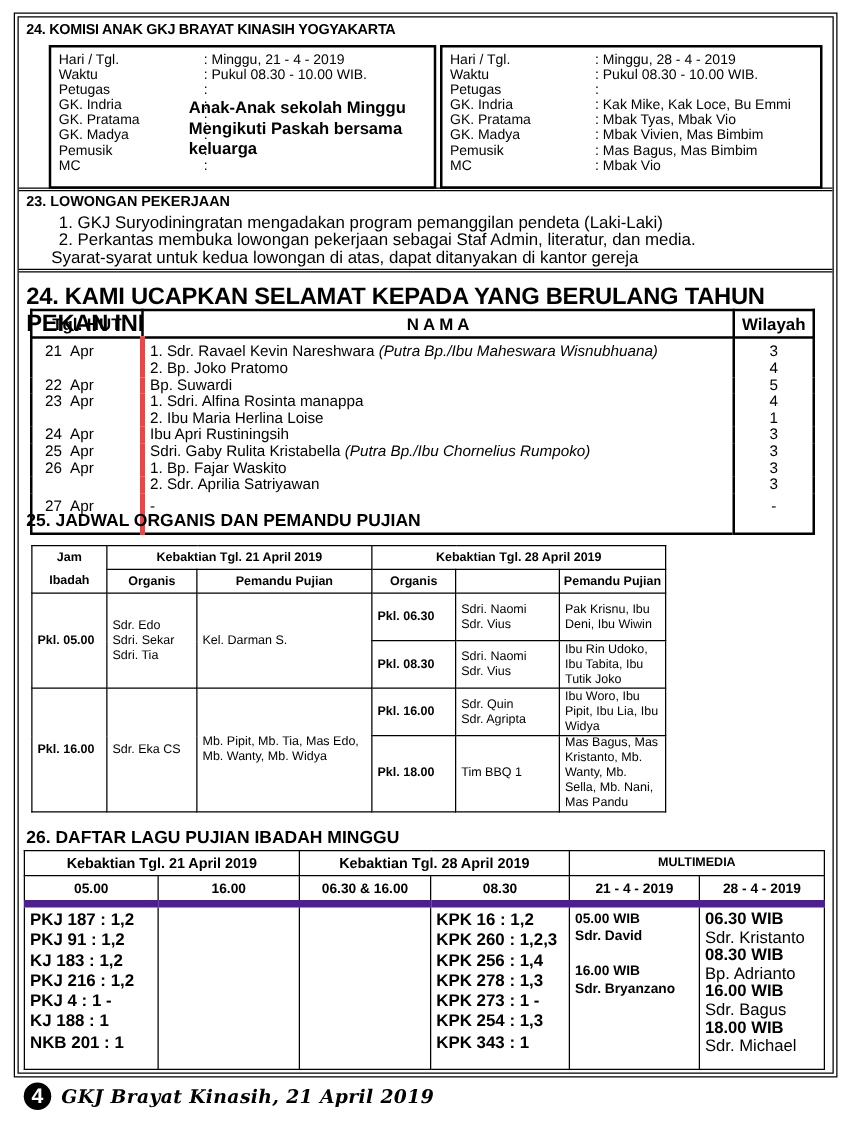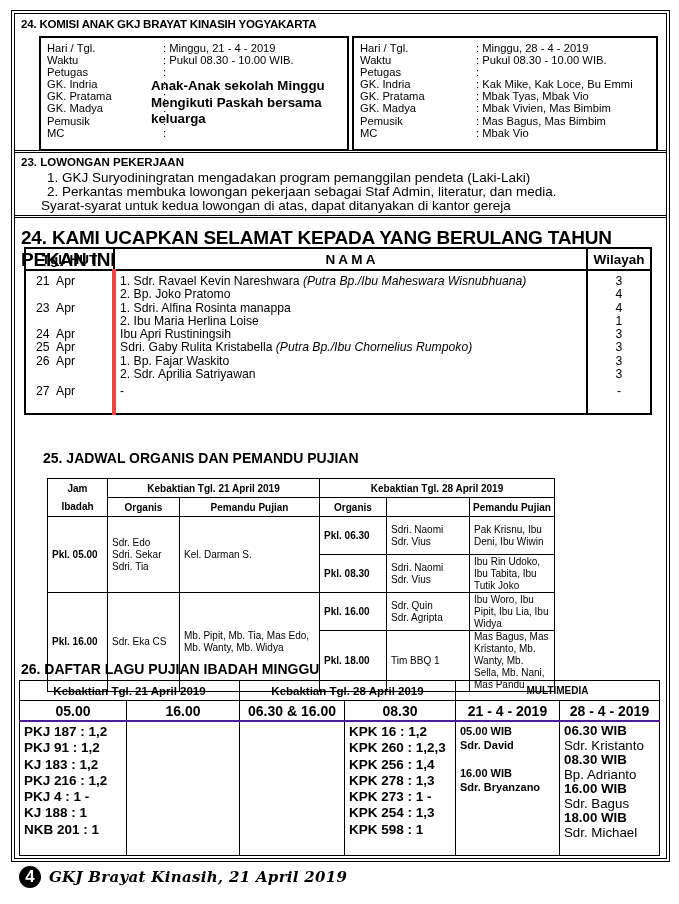--- a/index.html
+++ b/index.html
@@ -29,34 +29,34 @@
   .hut td{vertical-align:top;padding:0;line-height:13.3px;}
   .hut td.d{border-right:4px solid #ef4444;padding-left:10px;width:76px;}
   .hut td.n{border-right:2px solid #000;padding-left:4px;}
   .hut td.w{text-align:center;width:62px;}
   .hut tbody tr:first-child td{padding-top:4px;}
   .hut tbody tr:last-child td{padding-bottom:14px;}
   .hut .sp td{padding-top:4px;}
   .hut i{font-style:italic;}
   .d span.m{display:inline-block;width:20px;}
   
-  #s4{top:436px;margin-left:22px;}
+  #s4{top:394px;}
   #s4 .title{position:absolute;left:6px;top:0px;font-size:14px;font-weight:bold;}
   .org{position:absolute;left:10px;top:28px;width:508px;height:188px;border-collapse:collapse;font-size:10px;}
   .org td,.org th{border:1px solid #000;}
   .org th{font-weight:bold;font-size:10px;text-align:center;height:18px;padding:0;}
   .org td{padding:0 4px;line-height:12px;}
   .org td.t{font-weight:bold;}
   
   #s5{top:647px;}
   #s5 .title{position:absolute;left:6px;top:0px;font-size:14px;font-weight:bold;}
   .lagu{position:absolute;left:4px;top:19px;width:641px;height:176px;border-collapse:collapse;font-size:12px;}
   .lagu td,.lagu th{border:1px solid #000;}
   .lagu th{font-weight:bold;font-size:11.5px;text-align:center;height:19px;padding:0;}
-  .lagu thead tr:last-child th{border-bottom:2px solid #4c1d95;font-size:14px;}
+  .lagu thead tr:last-child th{border-bottom:6px solid #4c1d95;font-size:11px;}
   .lagu td{vertical-align:top;padding:2px 4px;font-size:13.5px;line-height:16.3px;}
   .lagu td.b{font-weight:bold;}
   .lagu .mm{font-size:11px;line-height:14px;font-weight:bold;}
   .lagu .mm2{font-size:13.3px;line-height:14.5px;}
   .lagu .mm2 .b{font-weight:bold;}
   
   .footer{position:absolute;left:19px;top:866px;display:flex;align-items:center;}
   .pnum{width:22px;height:22px;border-radius:50%;background:#000;color:#fff;font-weight:bold;font-size:17px;display:flex;align-items:center;justify-content:center;}
   .ftxt{margin-left:8px;font-family:"DejaVu Serif",serif;font-style:italic;font-weight:bold;font-size:15px;letter-spacing:0.3px;}
 </style>
@@ -168,20 +168,25 @@
       <tbody id="hutbody">
           <tr>
             <td class="d"><span class="m">21</span><span>Apr</span></td>
             <td class="n"><span>1. Sdr. Ravael Kevin Nareshwara </span><i>(Putra Bp./Ibu Maheswara Wisnubhuana)</i></td>
             <td class="w">3</td>
           </tr>
           <tr>
             <td class="d"><span class="m"></span><span></span></td>
             <td class="n"><span>2. Bp. Joko Pratomo</span><i></i></td>
             <td class="w">4</td>
+          </tr>
+          <tr>
+            <td class="d"><span class="m">22</span><span>Apr</span></td>
+            <td class="n"><span>Bp. Suwardi</span><i></i></td>
+            <td class="w">5</td>
           </tr>
           <tr>
             <td class="d"><span class="m">23</span><span>Apr</span></td>
             <td class="n"><span>1. Sdri. Alfina Rosinta manappa</span><i></i></td>
             <td class="w">4</td>
           </tr>
           <tr>
             <td class="d"><span class="m"></span><span></span></td>
             <td class="n"><span>2. Ibu Maria Herlina Loise</span><i></i></td>
             <td class="w">1</td>
@@ -327,21 +332,21 @@
             </td>
           <td class="b" id="c1600"></td>
           <td class="b" id="c0630"></td>
           <td class="b" id="c0830">
               <div>KPK 16 : 1,2</div>
               <div>KPK 260 : 1,2,3</div>
               <div>KPK 256 : 1,4</div>
               <div>KPK 278 : 1,3</div>
               <div>KPK 273 : 1 -</div>
               <div>KPK 254 : 1,3</div>
-              <div>KPK 598 : 1</div>
+              <div>KPK 343 : 1</div>
             </td>
           <td class="mm" id="cmm21">
               <div>05.00 WIB</div>
               <div style="margin-bottom: 14px;">Sdr. David</div>
               <div>16.00 WIB</div>
               <div>Sdr. Bryanzano</div>
             </td>
           <td class="mm2" id="cmm28">
               <div class="b">06.30 WIB</div>
               <div>Sdr. Kristanto</div>

